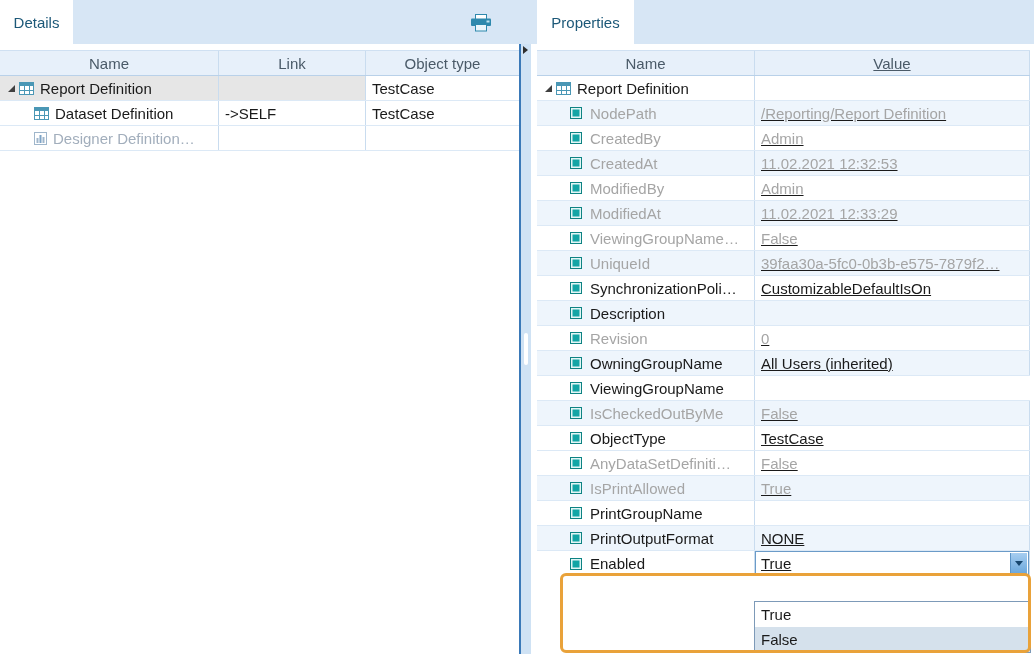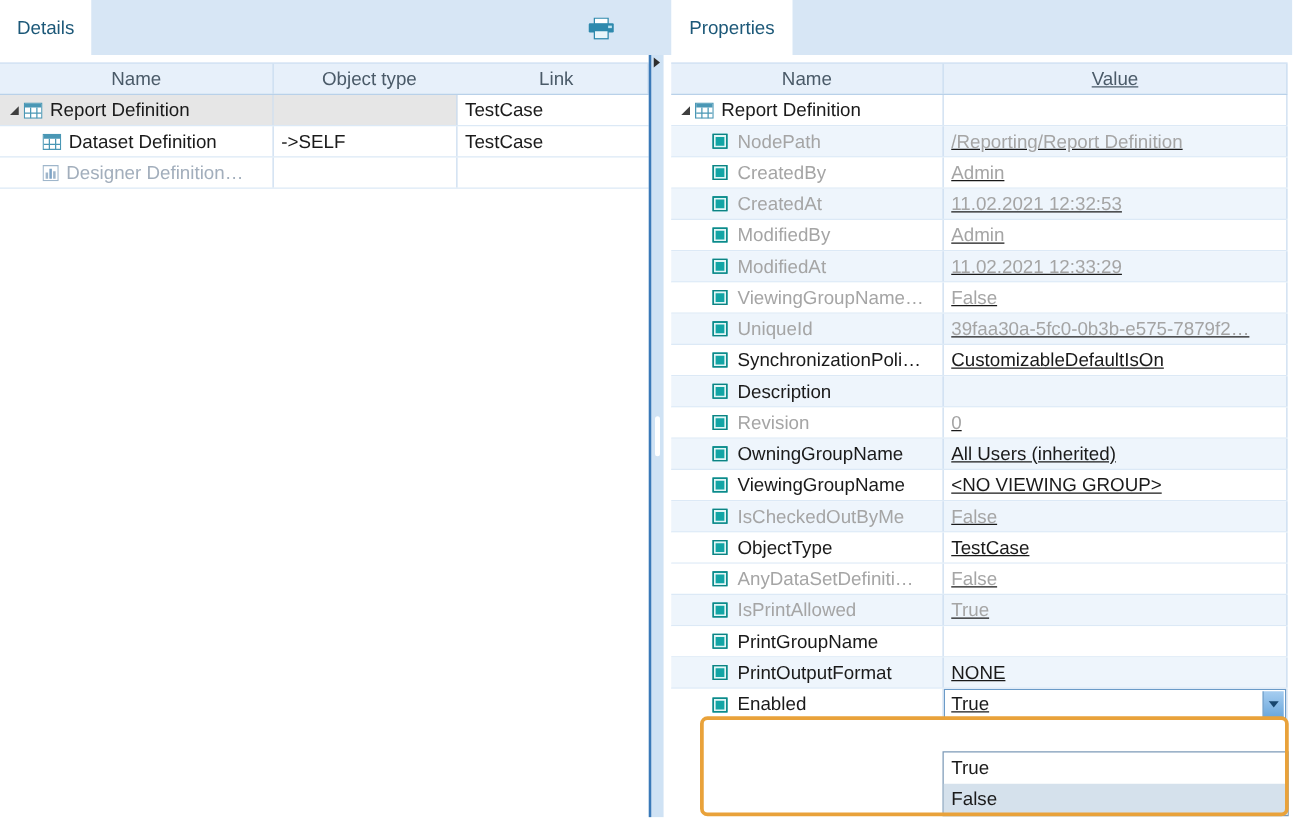--- a/index.html
+++ b/index.html
@@ -109,22 +109,22 @@
       <span>Properties</span>
     </div>
   </div>
 
   <div class="panels">
 
     <div class="left-panel">
       <div class="ltable">
         <div class="lrow lhead">
           <div class="lc cname">Name</div>
+          <div class="lc clink">Link</div>
           <div class="lc cotype">Object type</div>
-          <div class="lc clink">Link</div>
         </div>
 
         <div class="lrow body">
           <div class="lc cname selbg">
             <span class="expander"></span>
             <svg class="gicon" width="15" height="13" viewBox="0 0 15 13">
               <rect x="0.5" y="0.5" width="14" height="12" fill="#ffffff" stroke="#4a97b5"></rect>
               <rect x="1" y="1" width="13" height="3" fill="#4a97b5"></rect>
               <line x1="5.5" y1="4" x2="5.5" y2="12.5" stroke="#4a97b5"></line>
               <line x1="10.5" y1="4" x2="10.5" y2="12.5" stroke="#4a97b5"></line>
@@ -299,23 +299,20 @@
             </div>
           <div class="rc-value">
               <span class="vl">All Users (inherited)</span>
             </div>
         </div>
         <div class="rrow">
           <div class="rc-name propind">
               <span class="prop-icon"></span>
               <span class="nm">ViewingGroupName</span>
             </div>
-          <div class="rc-value">
-              <span class="vl">&lt;NO VIEWING GROUP&gt;</span>
-            </div>
         </div>
         <div class="rrow alt muted">
           <div class="rc-name propind">
               <span class="prop-icon"></span>
               <span class="nm">IsCheckedOutByMe</span>
             </div>
           <div class="rc-value">
               <span class="vl">False</span>
             </div>
         </div>

